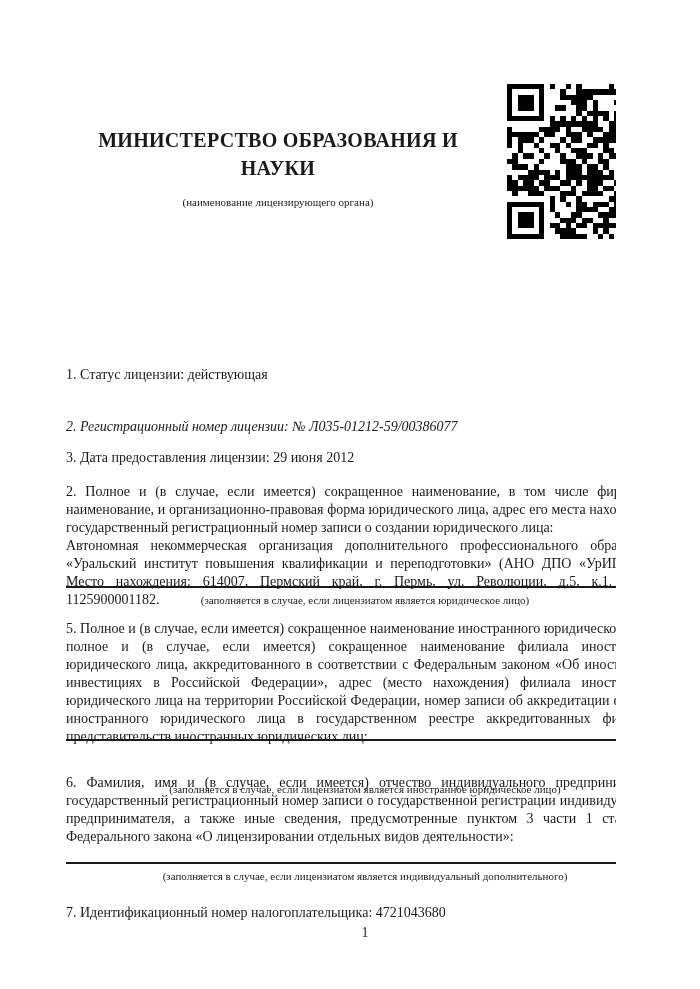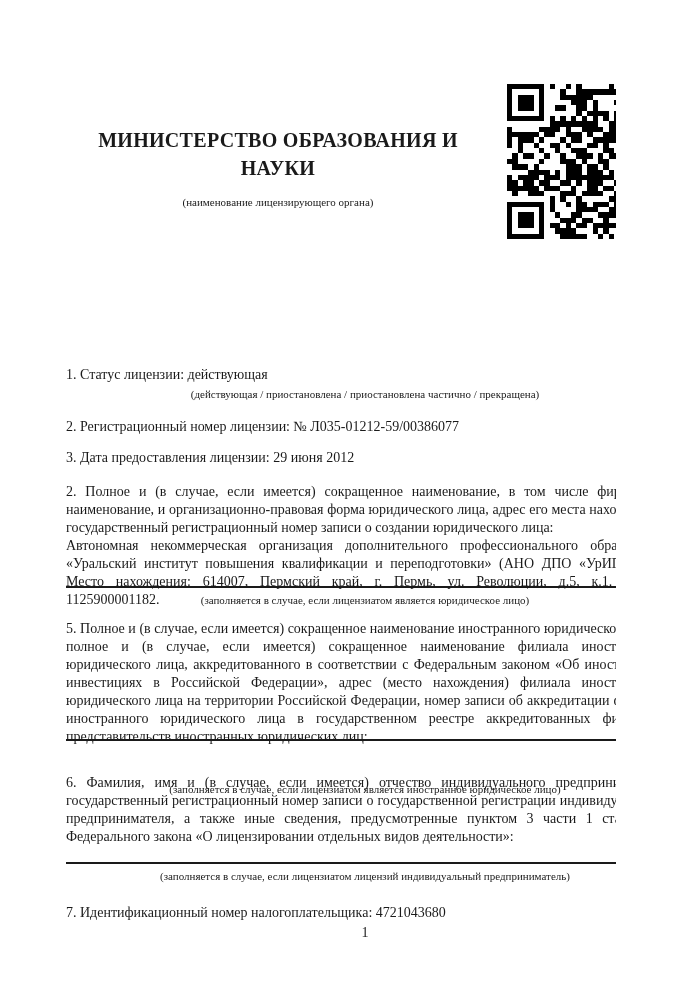--- a/index.html
+++ b/index.html
@@ -481,36 +481,35 @@
         <rect x="17" y="28" width="1" height="1" fill="#000"></rect>
         <rect x="19" y="28" width="1" height="1" fill="#000"></rect>
         <rect x="21" y="28" width="1" height="1" fill="#000"></rect>
         <rect x="25" y="28" width="1" height="1" fill="#000"></rect>
         <rect x="27" y="28" width="1" height="1" fill="#000"></rect>
       </svg>
   </div>
 
 
   <div class="abs content-w body-text" style="top:366px;">1. Статус лицензии: действующая</div>
-  <div class="abs content-w caption" style="top:388px;">(действующая / приостановлена / приостановлена частично / прекращена)</div>
-
-  <div class="abs content-w body-text" style="top:418px;">2. Регистрационный номер лицензии: № Л035-01212-59/00386077</div>
+
+  <div class="abs content-w body-text" style="top:418px;font-style:italic;">2. Регистрационный номер лицензии: № Л035-01212-59/00386077</div>
 
   <div class="abs content-w body-text" style="top:449px;">3. Дата предоставления лицензии: 29 июня 2012</div>
 
   <div class="abs content-w body-text justified" style="top:483px;">2. Полное и (в случае, если имеется) сокращенное наименование, в том числе фирменное наименование, и организационно-правовая форма юридического лица, адрес его места нахождения, государственный регистрационный номер записи о создании юридического лица:</div>
   <div class="abs content-w body-text justified" style="top:537px;">Автономная некоммерческая организация дополнительного профессионального образования «Уральский институт повышения квалификации и переподготовки» (АНО ДПО «УрИПКиП»). Место нахождения: 614007, Пермский край, г. Пермь, ул. Революции, д.5, к.1. ОГРН: 1125900001182.</div>
   <div class="abs content-w rule" style="top:586px;"></div>
   <div class="abs content-w caption" style="top:594px;">(заполняется в случае, если лицензиатом является юридическое лицо)</div>
 
   <div class="abs content-w body-text justified" style="top:620px;">5. Полное и (в случае, если имеется) сокращенное наименование иностранного юридического лица, полное и (в случае, если имеется) сокращенное наименование филиала иностранного юридического лица, аккредитованного в соответствии с Федеральным законом «Об иностранных инвестициях в Российской Федерации», адрес (место нахождения) филиала иностранного юридического лица на территории Российской Федерации, номер записи об аккредитации филиала иностранного юридического лица в государственном реестре аккредитованных филиалов, представительств иностранных юридических лиц:</div>
   <div class="abs content-w rule" style="top:739px;"></div>
   <div class="abs content-w caption" style="top:747px;margin-top:36px;">(заполняется в случае, если лицензиатом является иностранное юридическое лицо)</div>
 
   <div class="abs content-w body-text justified" style="top:774px;">6. Фамилия, имя и (в случае, если имеется) отчество индивидуального предпринимателя, государственный регистрационный номер записи о государственной регистрации индивидуального предпринимателя, а также иные сведения, предусмотренные пунктом 3 части 1 статьи 15 Федерального закона «О лицензировании отдельных видов деятельности»:</div>
   <div class="abs content-w rule" style="top:862px;"></div>
-  <div class="abs content-w caption" style="top:870px;">(заполняется в случае, если лицензиатом лицензий индивидуальный предприниматель)</div>
+  <div class="abs content-w caption" style="top:870px;">(заполняется в случае, если лицензиатом является индивидуальный дополнительного)</div>
 
   <div class="abs content-w body-text" style="top:904px;">7. Идентификационный номер налогоплательщика: 4721043680</div>
 
   <div class="abs content-w page-number">1</div>
 
 </div>
 
 </body></html>

